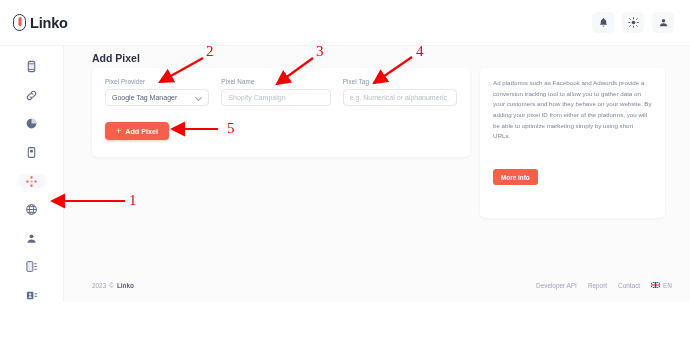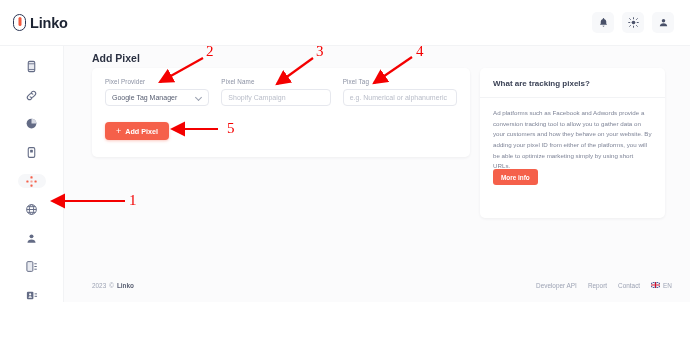--- a/index.html
+++ b/index.html
@@ -282,21 +282,20 @@
 
       </div>
 
       <button class="add-btn">
         <span class="plus">+</span>
         <span>Add Pixel</span>
       </button>
     </div>
 
     <div class="info-card">
-      <div class="info-head">What are tracking pixels?</div>
       <div class="info-body">Ad platforms such as Facebook and Adwords provide a conversion tracking tool to allow you to gather data on your customers and how they behave on your website. By adding your pixel ID from either of the platforms, you will be able to optimize marketing simply by using short URLs.</div>
       <button class="more-btn">More info</button>
     </div>
 
     <div class="footer">
       <div class="copyright">
         <span>2023</span>
         <span>©</span>
         <b>Linko</b>
       </div>

